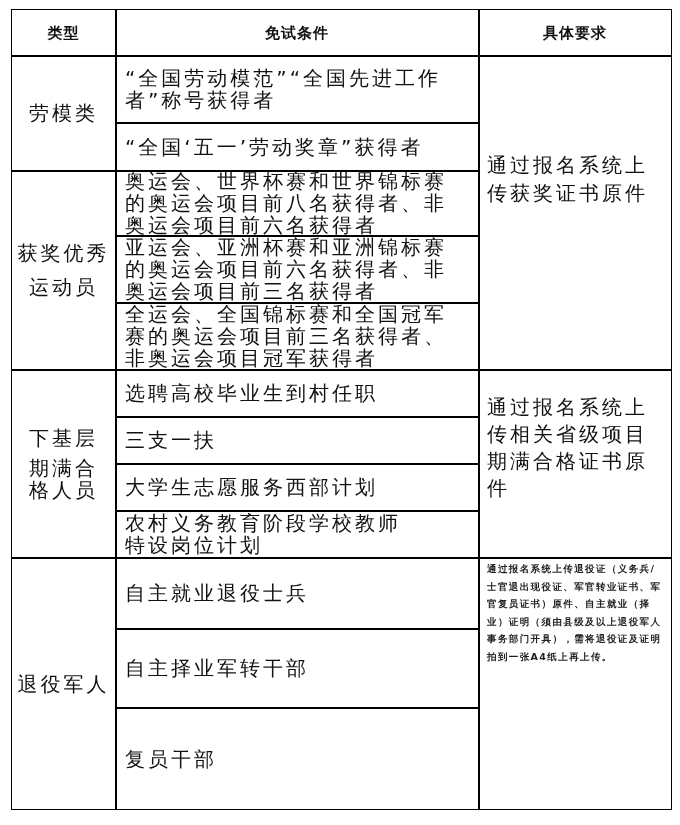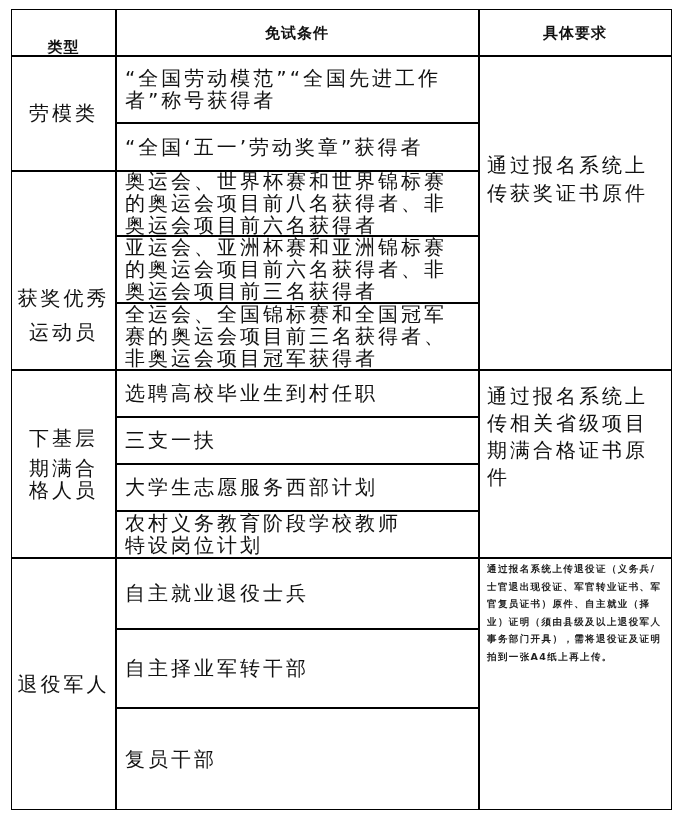--- a/index.html
+++ b/index.html
@@ -21,21 +21,21 @@
 </head>
 <body>
 
 <div class="tbl">
 
   <div class="vline" style="left:103px; top:0; height:799px;"></div>
   <div class="vline" style="left:466px; top:0; height:799px;"></div>
 
   <div class="hline" style="left:0; top:45px; width:659px;"></div>
 
-  <div class="cell hdr" style="left:0; top:14px; width:103px; height:45px;">类型</div>
+  <div class="cell hdr" style="left:0; top:0; width:103px; height:45px;">类型</div>
   <div class="cell hdr" style="left:104px; top:0; width:362px; height:45px;">免试条件</div>
   <div class="cell hdr" style="left:467px; top:0; width:192px; height:45px;">具体要求</div>
 
   <div class="hline" style="left:0; top:160px; width:467px;"></div>
 
   <div class="hline" style="left:0; top:359px; width:659px;"></div>
 
   <div class="hline" style="left:0; top:547px; width:659px;"></div>
 
   <div class="hline" style="left:104px; top:112px; width:362px;"></div>
@@ -43,21 +43,21 @@
   <div class="hline" style="left:104px; top:292px; width:362px;"></div>
   <div class="hline" style="left:104px; top:406px; width:362px;"></div>
   <div class="hline" style="left:104px; top:453px; width:362px;"></div>
   <div class="hline" style="left:104px; top:500px; width:362px;"></div>
   <div class="hline" style="left:104px; top:618px; width:362px;"></div>
   <div class="hline" style="left:104px; top:697px; width:362px;"></div>
 
   <div class="cell center" style="left:0; top:46px; width:103px; height:114px;">
     <span>劳模类</span>
   </div>
-  <div class="cell center" style="left:0; top:161px; width:103px; height:198px; line-height:34px;margin-top:45px;">
+  <div class="cell center" style="left:0; top:161px; width:103px; height:198px; line-height:34px;">
     <span>获奖优秀</span>
     <span>运动员</span>
   </div>
   <div class="cell center" style="left:0; top:360px; width:103px; height:187px; padding:13px 6px;">
     <span style="margin-bottom:8px;">下基层</span>
     <span style="width:84px; line-height:22px;">期满合格人员</span>
   </div>
   <div class="cell center" style="left:0; top:548px; width:103px; height:251px;">
     <span>退役军人</span>
   </div>
@@ -95,19 +95,19 @@
   <div class="cell vcenter" style="left:104px; top:548px; width:362px; height:70px;">
     <span>自主就业退役士兵</span>
   </div>
   <div class="cell vcenter" style="left:104px; top:698px; width:362px; height:101px;text-align:right;">
     <span>复员干部</span>
   </div>
 
   <div class="cell req" style="left:467px; top:46px; width:192px; height:313px; padding-top:95px; line-height:28px;">
     <span>通过报名系统上传获奖证书原件</span>
   </div>
-  <div class="cell req" style="left:467px; top:357px; width:192px; height:140px; padding-top:16px; line-height:27px;">
+  <div class="cell req" style="left:467px; top:368px; width:192px; height:140px; padding-top:16px; line-height:27px;">
     <span>通过报名系统上传相关省级项目期满合格证书原件</span>
   </div>
   <div class="cell req small" style="left:467px; top:548px; width:192px; height:251px; padding-top:2px;">
     <span>通过报名系统上传退役证（义务兵/士官退出现役证、军官转业证书、军官复员证书）原件、自主就业（择业）证明（须由县级及以上退役军人事务部门开具），需将退役证及证明拍到一张A4纸上再上传。</span>
   </div>
 </div>
 
 </body></html>

